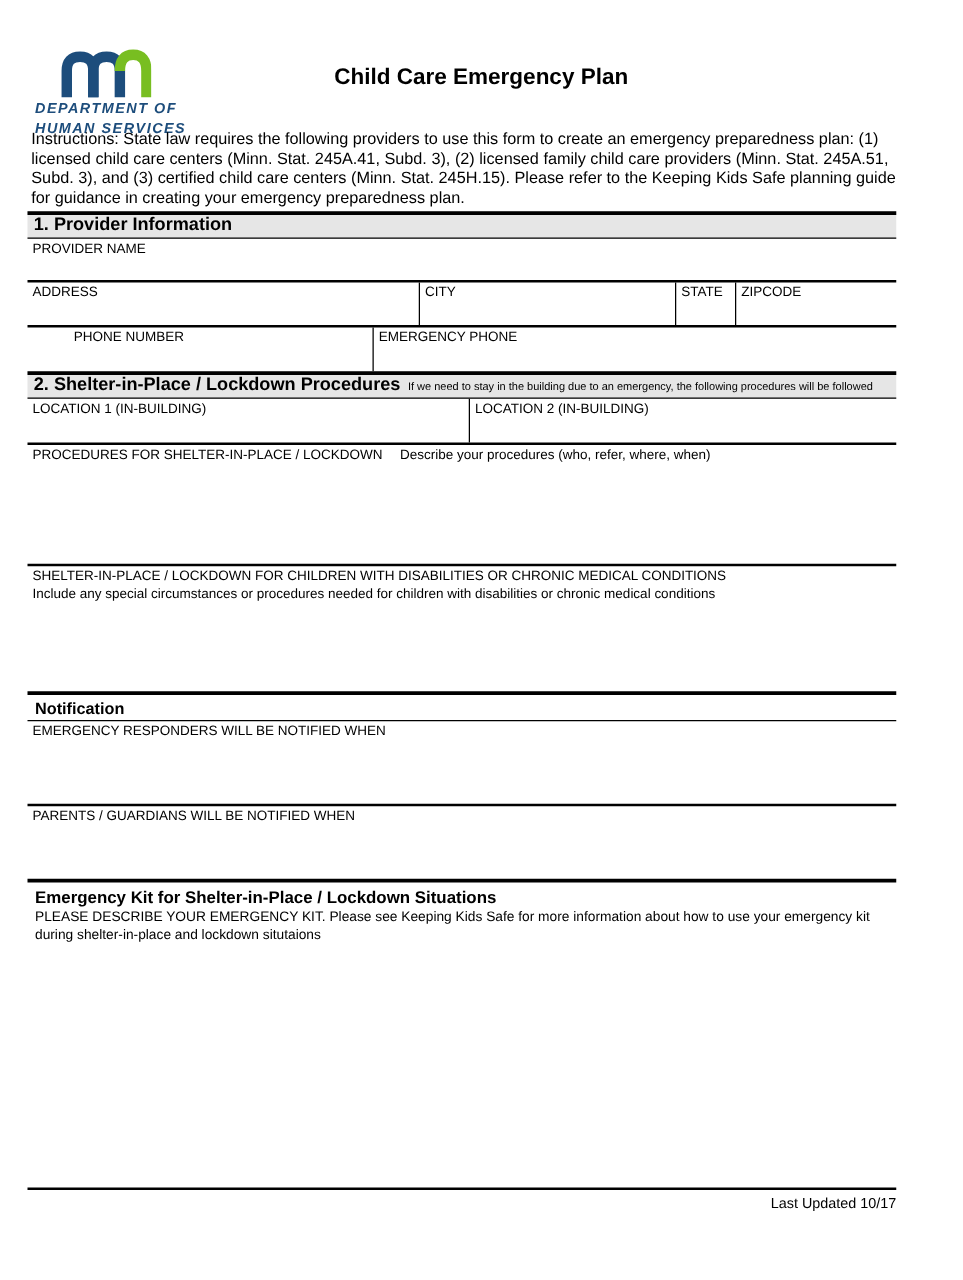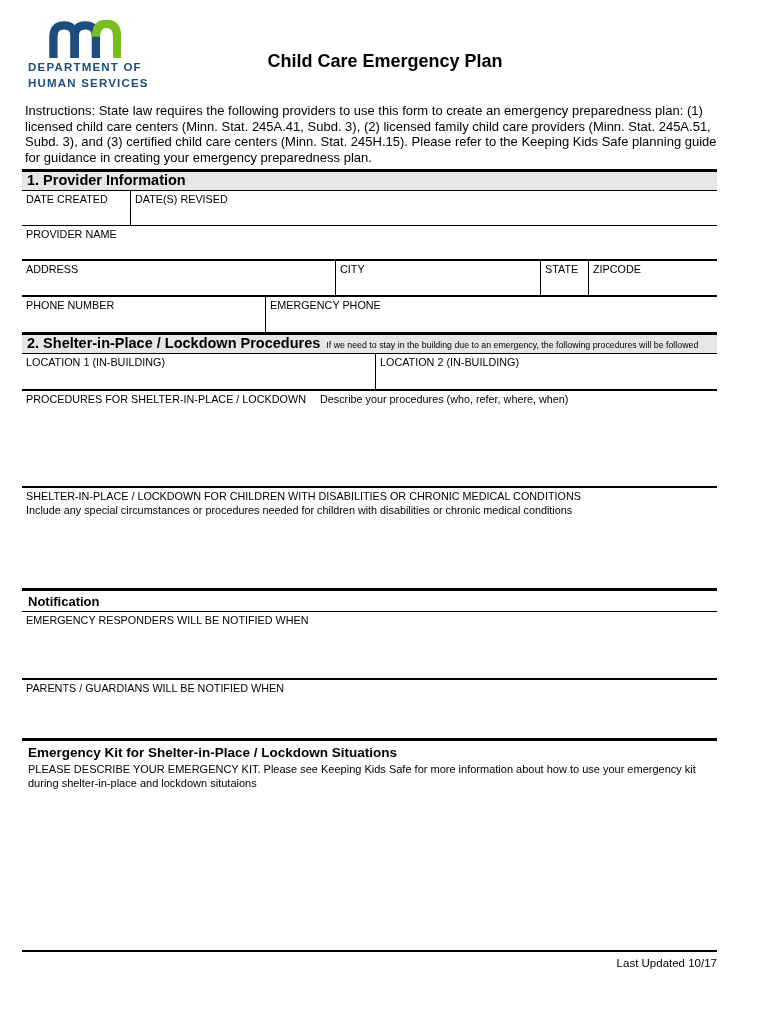--- a/index.html
+++ b/index.html
@@ -2,21 +2,21 @@
 <html><head>
 <meta charset="utf-8">
 <style>
   html,body{margin:0;padding:0;background:#fff;}
   .page{
     position:relative;width:770px;height:1024px;background:#ffffff;
     font-family:"Liberation Sans",sans-serif;color:#000;overflow:hidden;
     -webkit-font-smoothing:antialiased;
   }
   
-  .logo{position:absolute;left:28px;top:14px;}
+  .logo{position:absolute;left:28px;top:34px;font-style:italic;}
   .logo-mark{display:block;margin-left:17px;}
   .logo-text{font-weight:bold;font-size:11.5px;letter-spacing:1.2px;color:#1d4d7c;line-height:1.22;margin-top:2px;}
   .title{position:absolute;left:0;right:0;top:51px;text-align:center;font-size:18px;font-weight:bold;}
   
   .content{position:absolute;left:22px;top:103px;width:695px;}
   .instructions{font-size:13px;line-height:15.6px;margin:0 0 4px 3px;}
   
   .sec-bar{
     box-sizing:border-box;height:22px;border-top:3px solid #000;border-bottom:1px solid #000;
     background:#e6e6e6;font-weight:bold;font-size:14.5px;padding:0 5px;line-height:17px;
@@ -62,28 +62,20 @@
     <div class="logo-text">HUMAN SERVICES</div>
   </div>
   <div class="title">Child Care Emergency Plan</div>
 
   <div class="content">
 
     <p class="instructions">Instructions:  State law requires the following providers to use this form to create an emergency preparedness plan: (1) licensed child care centers (Minn. Stat. 245A.41, Subd. 3), (2) licensed family child care providers (Minn. Stat. 245A.51, Subd. 3), and (3) certified child care centers (Minn. Stat. 245H.15).  Please refer to the Keeping Kids Safe planning guide for guidance in creating your emergency preparedness plan.</p>
 
     <div class="sec-bar">1. Provider Information</div>
 
-    <div class="row" style="height:35px;">
-      <div class="cell" style="width:108px;">
-        <span>DATE CREATED</span>
-      </div>
-      <div class="cell bord grow">
-        <span>DATE(S) REVISED</span>
-      </div>
-    </div>
 
     <div class="row thick" style="height:35px;justify-content:center;">
       <div class="cell grow">
         <span>PROVIDER NAME</span>
       </div>
     </div>
 
     <div class="row thick" style="height:36px;">
       <div class="cell" style="width:313px;">
         <span>ADDRESS</span>
@@ -92,21 +84,21 @@
         <span>CITY</span>
       </div>
       <div class="cell bord" style="width:48px;">
         <span>STATE</span>
       </div>
       <div class="cell bord grow">
         <span>ZIPCODE</span>
       </div>
     </div>
 
-    <div class="row noline" style="height:35px;">
+    <div class="row noline" style="height:35px;margin-left:33px;">
       <div class="cell" style="width:243px;">
         <span>PHONE NUMBER</span>
       </div>
       <div class="cell bord grow">
         <span>EMERGENCY PHONE</span>
       </div>
     </div>
 
     <div class="sec-bar"><span>2. Shelter-in-Place / Lockdown Procedures</span><span class="sec-note">If we need to stay in the building due to an emergency, the following procedures will be followed</span></div>
 

